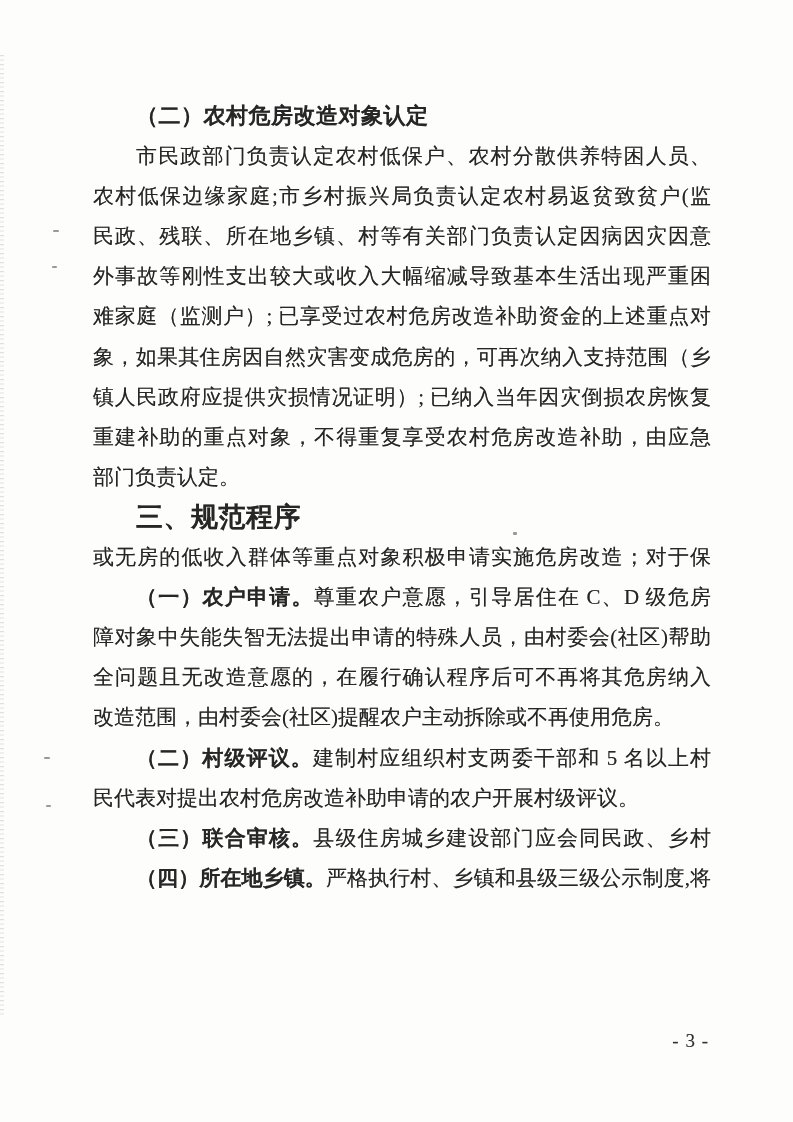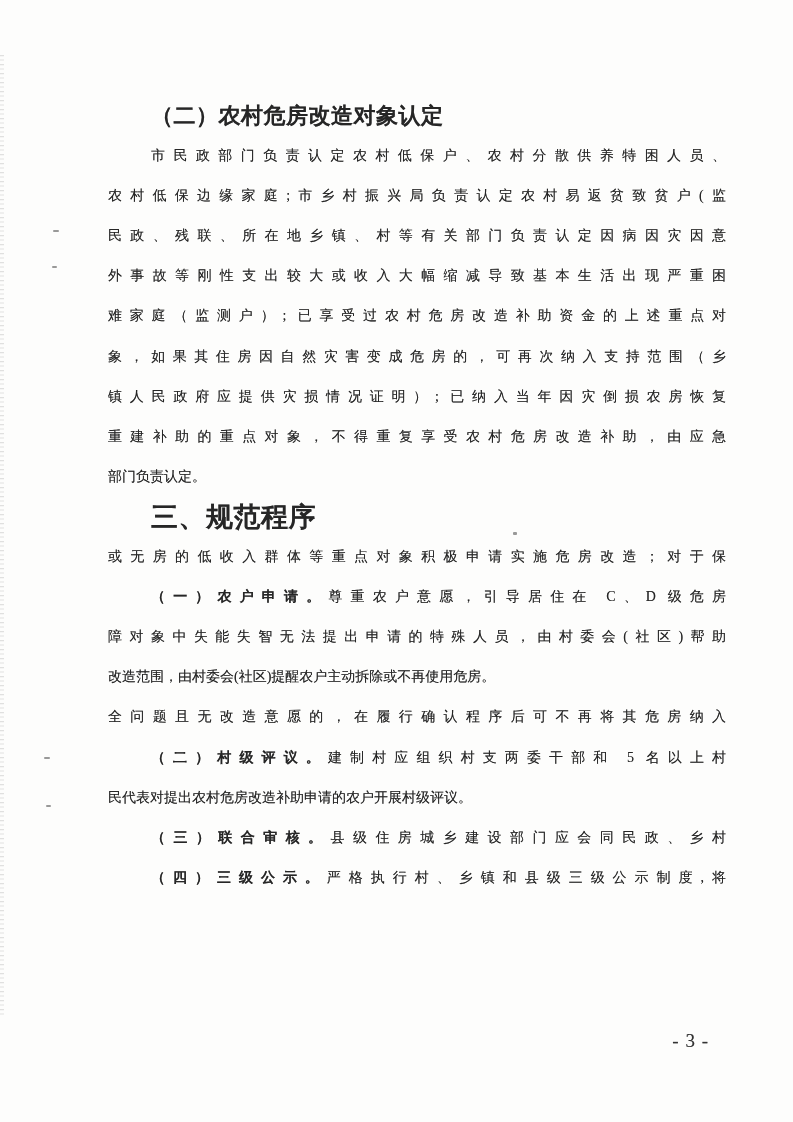--- a/index.html
+++ b/index.html
@@ -32,29 +32,29 @@
     opacity: 0.65;
   }
   .speck {
     position: absolute;
     background: #777;
     opacity: 0.75;
     border-radius: 1px;
   }
   .content {
     position: absolute;
-    left: 108px;
+    left: 93px;
     top: 96px;
     width: 618px;
     color: #262626;
   }
   .line {
     height: 40.1px;
     line-height: 40.1px;
-    font-size: 14px;
+    font-size: 21px;
     text-shadow: 0 0 0.6px rgba(50,50,50,0.55);
   }
   .line.indent { padding-left: 43px; }
   .line.full {
     text-align: justify;
     text-align-last: justify;
     text-justify: inter-character;
   }
   .line .lead { font-weight: 700; }
   .line.h2 {
@@ -91,26 +91,26 @@
       <div class="line body full"><span class="body-text">外事故等刚性支出较大或收入大幅缩减导致基本生活出现严重困</span></div>
       <div class="line body full"><span class="body-text">难家庭（监测户）; 已享受过农村危房改造补助资金的上述重点对</span></div>
       <div class="line body full"><span class="body-text">象，如果其住房因自然灾害变成危房的，可再次纳入支持范围（乡</span></div>
       <div class="line body full"><span class="body-text">镇人民政府应提供灾损情况证明）; 已纳入当年因灾倒损农房恢复</span></div>
       <div class="line body full"><span class="body-text">重建补助的重点对象，不得重复享受农村危房改造补助，由应急</span></div>
       <div class="line body"><span class="body-text">部门负责认定。</span></div>
       <div class="line h1 indent"><span class="lead">三、规范程序</span></div>
       <div class="line body full"><span class="body-text">或无房的低收入群体等重点对象积极申请实施危房改造；对于保</span></div>
       <div class="line body indent full"><span class="lead">（一）农户申请。</span><span class="body-text">尊重农户意愿，引导居住在 C、D 级危房</span></div>
       <div class="line body full"><span class="body-text">障对象中失能失智无法提出申请的特殊人员，由村委会(社区)帮助</span></div>
+      <div class="line body full"><span class="body-text">全问题且无改造意愿的，在履行确认程序后可不再将其危房纳入</span></div>
       <div class="line body"><span class="body-text">改造范围，由村委会(社区)提醒农户主动拆除或不再使用危房。</span></div>
-      <div class="line body full"><span class="body-text">全问题且无改造意愿的，在履行确认程序后可不再将其危房纳入</span></div>
       <div class="line body indent full"><span class="lead">（二）村级评议。</span><span class="body-text">建制村应组织村支两委干部和 5 名以上村</span></div>
       <div class="line body"><span class="body-text">民代表对提出农村危房改造补助申请的农户开展村级评议。</span></div>
       <div class="line body indent full"><span class="lead">（三）联合审核。</span><span class="body-text">县级住房城乡建设部门应会同民政、乡村</span></div>
-      <div class="line body indent full"><span class="lead">（四）三级公示。</span><span class="body-text">严格执行村、乡镇和县级三级公示制度,将</span></div>
+      <div class="line body indent full"><span class="lead">（四）所在地乡镇。</span><span class="body-text">严格执行村、乡镇和县级三级公示制度,将</span></div>
     </div>
   <div class="page-number">- 3 -</div>
 <div class="speck" style="left: 53px; top: 230px; width: 6px; height: 2px;"></div>
     <div class="speck" style="left: 52px; top: 266px; width: 5px; height: 2px;"></div>
     <div class="speck" style="left: 44px; top: 757px; width: 6px; height: 2px;"></div>
     <div class="speck" style="left: 46px; top: 805px; width: 5px; height: 2px;"></div>
     <div class="speck" style="left: 513px; top: 532px; width: 4px; height: 3px;"></div>
   </div>
 
 </body></html>

